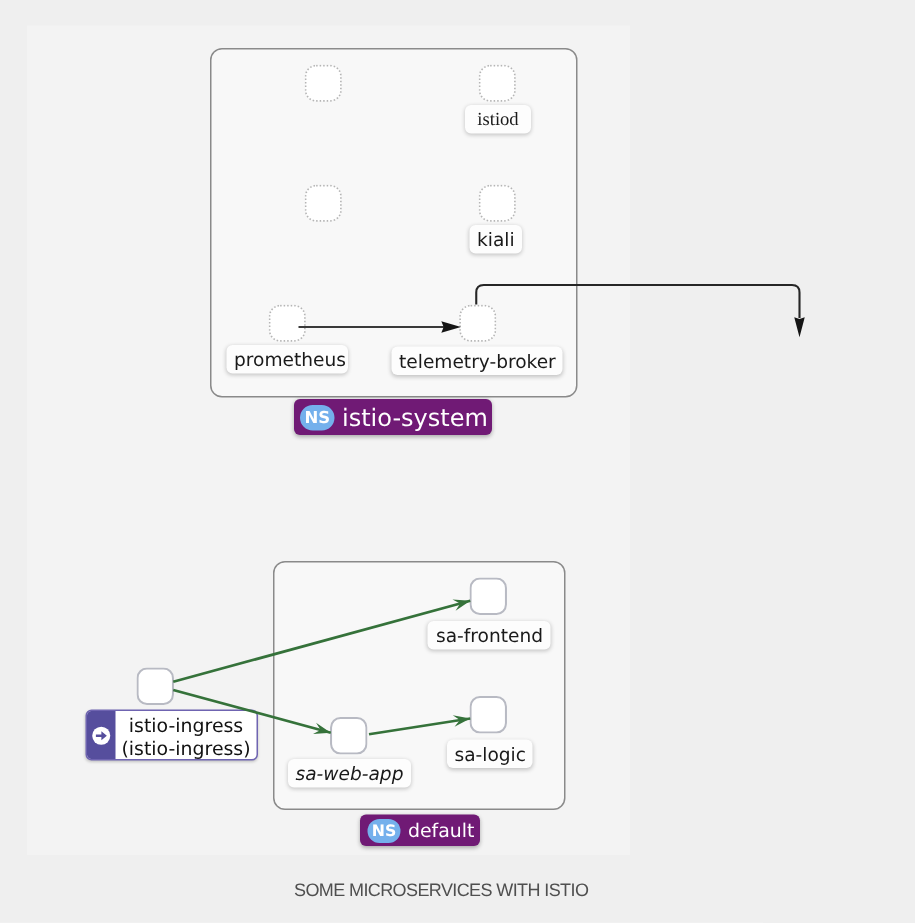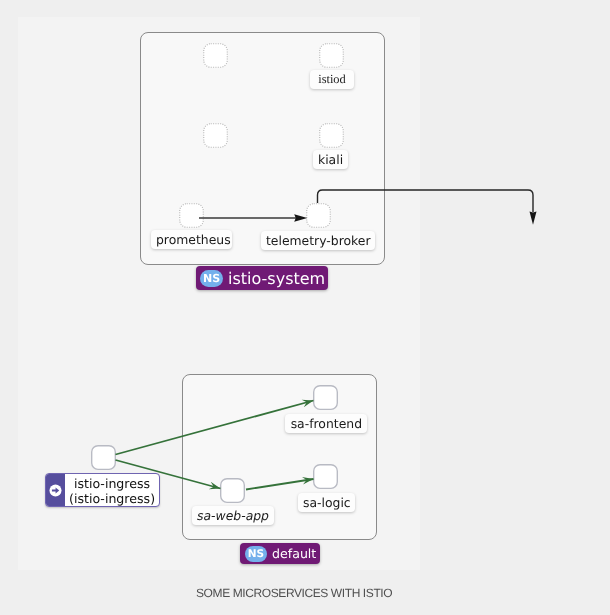--- a/index.html
+++ b/index.html
@@ -11,21 +11,21 @@
   .nsbox{position:absolute;background:#f8f8f8;border:1px solid #8a8a8a;border-radius:8px;box-sizing:border-box;}
   .node-icon{position:absolute;width:25px;height:25px;}
   .node-icon svg{display:block;}
   .nlabel{position:absolute;background:#fdfdfd;border-radius:4px;font-size:12.4px;color:#1a1a1a;
           box-shadow:0 1px 3px rgba(0,0,0,.22);padding:2px 5px;white-space:nowrap;box-sizing:border-box;}
   .nsbadge{position:absolute;background:#701a75;border-radius:4px;color:#fff;display:flex;align-items:center;
            box-shadow:0 1px 3px rgba(0,0,0,.3);}
   .ns-chip{background:#74b0ec;border-radius:9px;color:#fff;font-weight:bold;display:flex;align-items:center;justify-content:center;}
   .caption{position:absolute;font-family:"Liberation Sans",sans-serif;font-size:12px;letter-spacing:-.4px;color:#4f4f4f;}
   .ingress-badge{position:absolute;display:flex;background:#fff;border:1.3px solid #6f64b1;border-radius:4px;overflow:hidden;
-                 box-shadow:0 1px 2px rgba(0,0,0,.2);box-sizing:border-box;}
+                 box-shadow:0 1px 2px rgba(0,0,0,.2);box-sizing:border-box;margin-left:12px;}
   .ingress-icon{background:#564e9d;width:19px;display:flex;align-items:center;justify-content:center;}
   .ingress-text{padding:2px 4px;font-size:12.6px;line-height:15px;color:#111;text-align:center;}
   #box-istio-system{left:140px;top:32px;width:245px;height:233px;}
   #box-default{left:182px;top:374px;width:195px;height:166px;}
   #badge-istio-system{left:196px;top:266px;height:24px;padding:0 3px 0 4px;font-size:16px;}
   #badge-istio-system .ns-chip{width:23px;height:17px;font-size:11px;margin-right:5px;}
   #badge-default{left:240px;top:543px;height:21px;padding:0 4px 0 5px;font-size:12.6px;}
   #badge-default .ns-chip{width:22px;height:16px;font-size:10.5px;margin-right:5px;}
   #db{position:absolute;left:488px;top:224px;width:91px;height:89px;}
   #db-label{position:absolute;left:0;top:20px;width:91px;height:67px;display:flex;align-items:center;justify-content:center;

